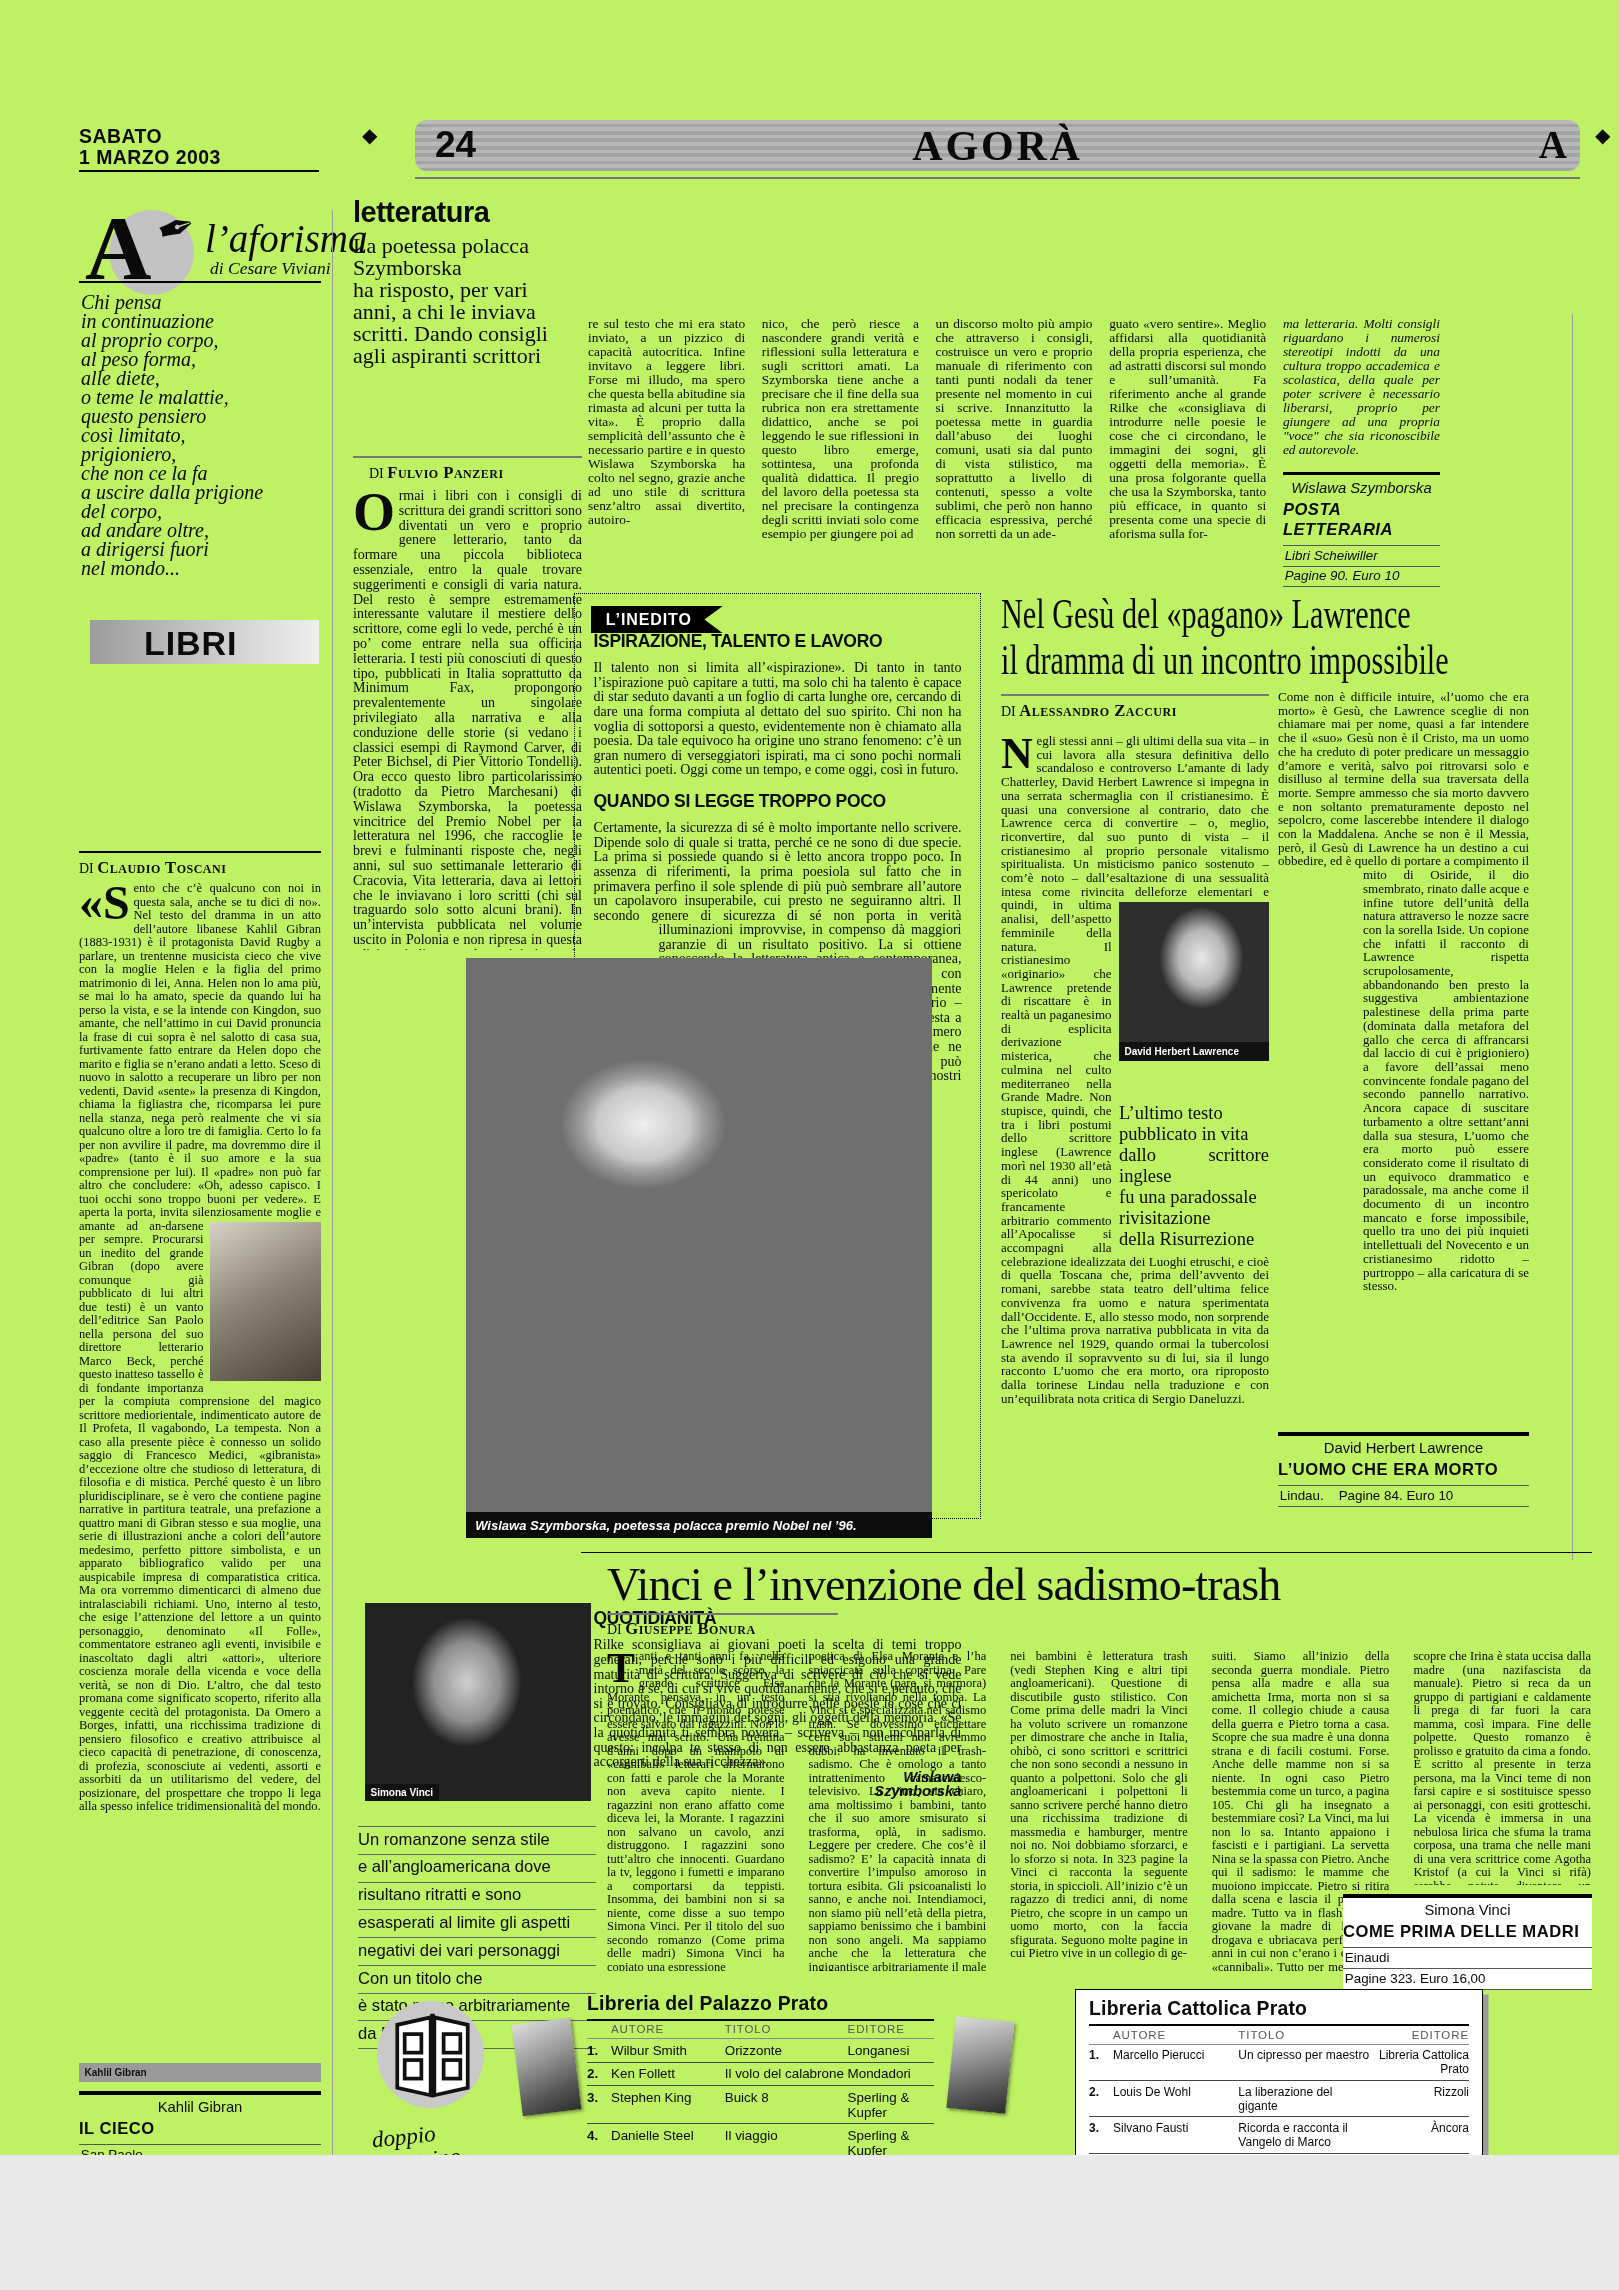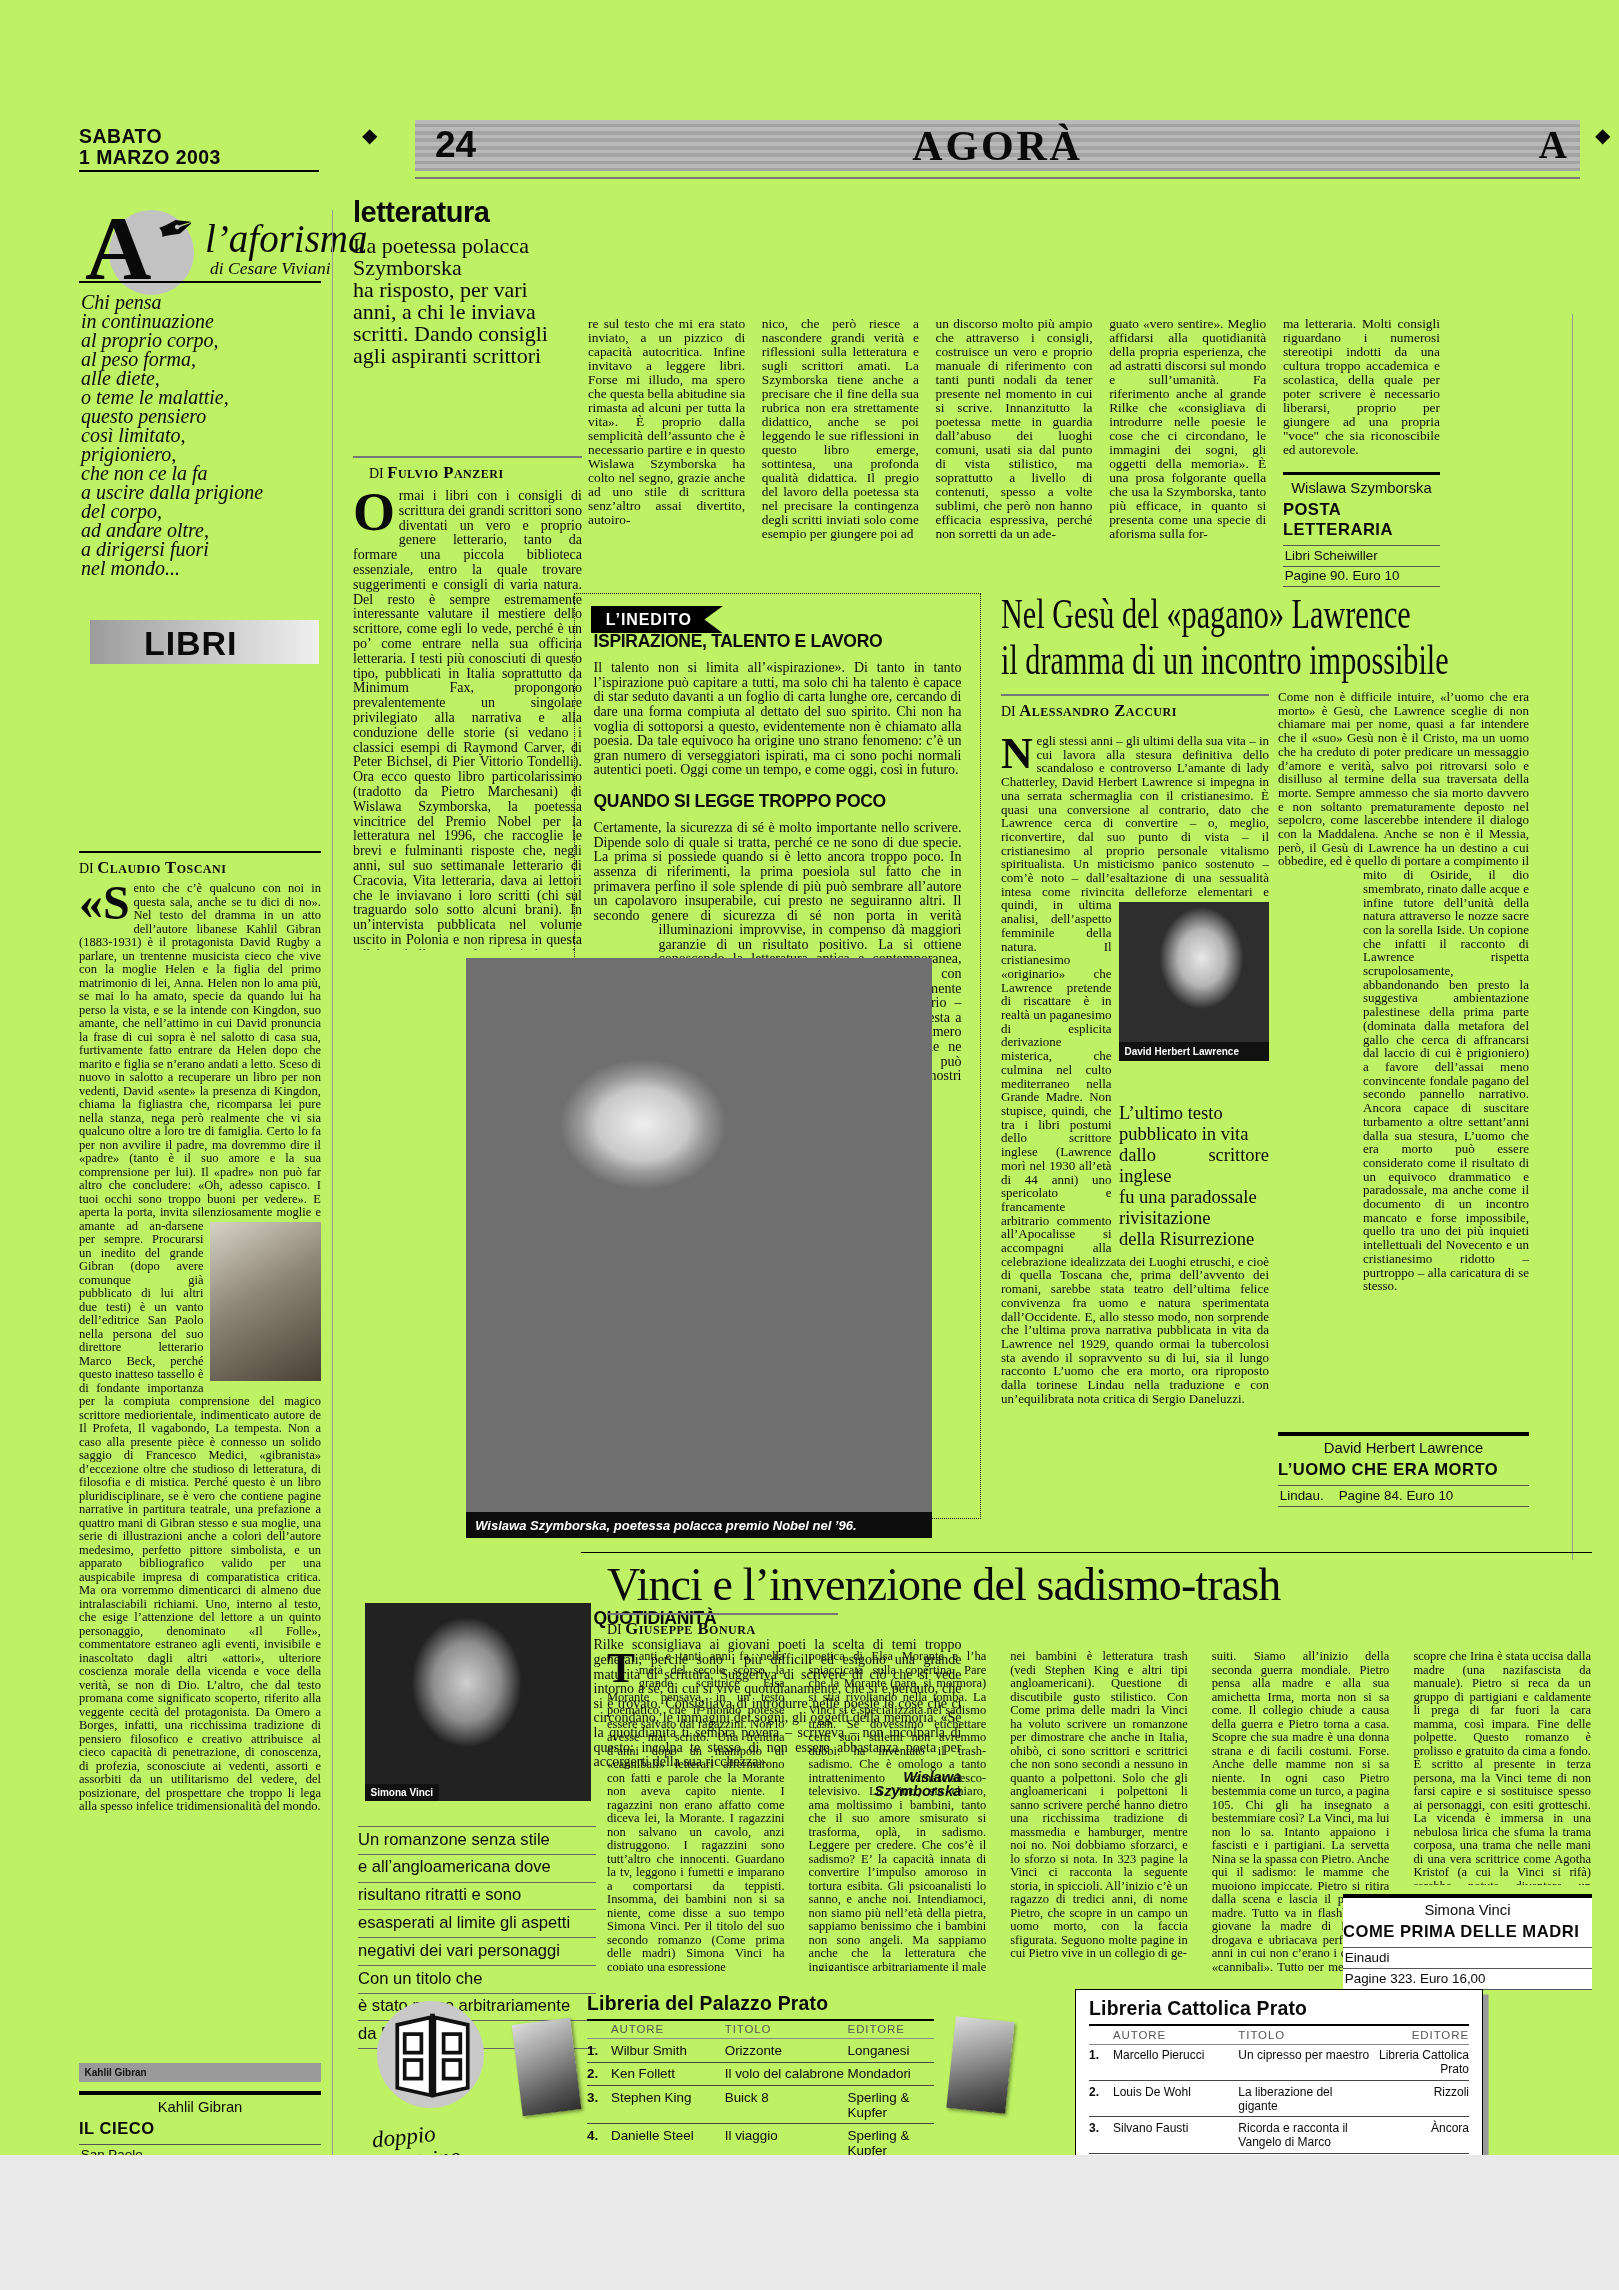--- a/index.html
+++ b/index.html
@@ -5,21 +5,21 @@
   html,body{margin:0;padding:0;background:#e9e9e9;}
   #canvas{position:relative;width:1620px;height:2155px;background:#bef264;font-family:"Liberation Serif",serif;color:#0a0a0a;overflow:hidden;}
   .abs{position:absolute;}
   .pre{white-space:pre-line;}
   .just{text-align:justify;text-justify:inter-word;-webkit-hyphens:auto;hyphens:auto;}
   .clip{overflow:hidden;}
   .rule{background:#000;}
   .grayrule{background:#777;}
   
   .datebox{font-family:"Liberation Sans",sans-serif;font-weight:bold;font-size:19.4px;line-height:21px;letter-spacing:0.5px;}
-  .graybar{background:repeating-linear-gradient(180deg,#b9b9b9 0 3.7px,#a3a3a3 3.7px 7.4px);}
+  .graybar{background:repeating-linear-gradient(180deg,#b9b9b9 0 3.7px,#a3a3a3 3.7px 7.4px);border-radius:12px;}
   .libribar{background:linear-gradient(90deg,#9c9c9c,#d8d8d8 70%,#efefef);margin-top:17px;}
   .pagenum{font-family:"Liberation Sans",sans-serif;font-weight:800;font-size:37px;line-height:48px;}
   .masthead{font-size:42px;font-weight:bold;letter-spacing:2.8px;}
   .diamond{font-size:20px;}
   
   .afcircle{width:85px;height:85px;border-radius:50%;background:#c2c2c2;}
   .afA{font-size:92px;line-height:83px;font-weight:bold;}
   .aflabel{font-size:39px;font-style:italic;line-height:37px;}
   .afby{font-size:17.5px;font-style:italic;}
   .poem{font-size:20px;line-height:19px;font-style:italic;}
@@ -158,21 +158,21 @@
   </div>
   <div class="abs pcol just clip" style="left:353px;top:489px;width:229px;height:461px;font-size:14px;line-height:14.8px;">
     <span class="dropcap" style="font-size:54px;line-height:46px;">O</span><span>rmai i libri con i consigli di scrittura dei grandi scrittori sono diventati un vero e proprio genere letterario, tanto da formare una piccola biblioteca essenziale, entro la quale trovare suggerimenti e consigli di varia natura. Del resto è sempre estremamente interessante valutare il mestiere dello scrittore, come egli lo vede, perché è un po’ come entrare nella sua officina letteraria. I testi più conosciuti di questo tipo, pubblicati in Italia soprattutto da Minimum Fax, propongono prevalentemente un singolare privilegiato alla narrativa e alla conduzione delle storie (si vedano i classici esempi di Raymond Carver, di Peter Bichsel, di Pier Vittorio Tondelli). Ora ecco questo libro particolarissimo (tradotto da Pietro Marchesani) di Wislawa Szymborska, la poetessa vincitrice del Premio Nobel per la letteratura nel 1996, che raccoglie le brevi e fulminanti risposte che, negli anni, sul suo settimanale letterario di Cracovia, Vita letteraria, dava ai lettori che le inviavano i loro scritti (chi sul traguardo solo sotto alcuni brani). In un’intervista pubblicata nel volume uscito in Polonia e non ripresa in questa edizione italiana, tende a minimizzare la portata di questo suo impegno così duraturo (quasi una decina d’anni). Infatti dice: «Cercavo di trasmettere concetti elementari, invitavo a riflette-</span>
   </div>
 
   <div class="abs" style="left:588px;top:317px;width:852px;display:flex;gap:16.6px;">
     <div class="pcol just clip" style="flex:1;height:277px;">re sul testo che mi era stato inviato, a un pizzico di capacità autocritica. Infine invitavo a leggere libri. Forse mi illudo, ma spero che questa bella abitudine sia rimasta ad alcuni per tutta la vita». È proprio dalla semplicità dell’assunto che è necessario partire e in questo Wislawa Szymborska ha colto nel segno, grazie anche ad uno stile di scrittura senz’altro assai divertito, autoiro-</div>
     <div class="pcol just clip" style="flex:1;height:277px;">nico, che però riesce a nascondere grandi verità e riflessioni sulla letteratura e sugli scrittori amati. La Szymborska tiene anche a precisare che il fine della sua rubrica non era strettamente didattico, anche se poi leggendo le sue riflessioni in questo libro emerge, sottintesa, una profonda qualità didattica. Il pregio del lavoro della poetessa sta nel precisare la contingenza degli scritti inviati solo come esempio per giungere poi ad</div>
     <div class="pcol just clip" style="flex:1;height:277px;">un discorso molto più ampio che attraverso i consigli, costruisce un vero e proprio manuale di riferimento con tanti punti nodali da tener presente nel momento in cui si scrive. Innanzitutto la poetessa mette in guardia dall’abuso dei luoghi comuni, usati sia dal punto di vista stilistico, ma soprattutto a livello di contenuti, spesso a volte sublimi, che però non hanno efficacia espressiva, perché non sorretti da un ade-</div>
     <div class="pcol just clip" style="flex:1;height:277px;">guato «vero sentire». Meglio affidarsi alla quotidianità della propria esperienza, che ad astratti discorsi sul mondo e sull’umanità. Fa riferimento anche al grande Rilke che «consigliava di introdurre nelle poesie le cose che ci circondano, le immagini dei sogni, gli oggetti della memoria». È una prosa folgorante quella che usa la Szymborska, tanto più efficace, in quanto si presenta come una specie di aforisma sulla for-</div>
-    <div style="flex:1;">
+    <div style="flex:1;font-style:italic;">
       <div class="pcol just clip" style="height:138px;">ma letteraria. Molti consigli riguardano i numerosi stereotipi indotti da una cultura troppo accademica e scolastica, della quale per poter scrivere è necessario liberarsi, proprio per giungere ad una propria "voce" che sia riconoscibile ed autorevole.</div>
       <div class="bookbox" style="margin-top:16.6px;">
         <div class="bb-top"></div>
         <div class="bb-auth">Wislawa Szymborska</div>
         <div class="bb-title">POSTA LETTERARIA</div>
         <div class="bb-row">Libri Scheiwiller</div>
         <div class="bb-row bb-last">Pagine 90. Euro 10</div>
       </div>
     </div>
   </div>

